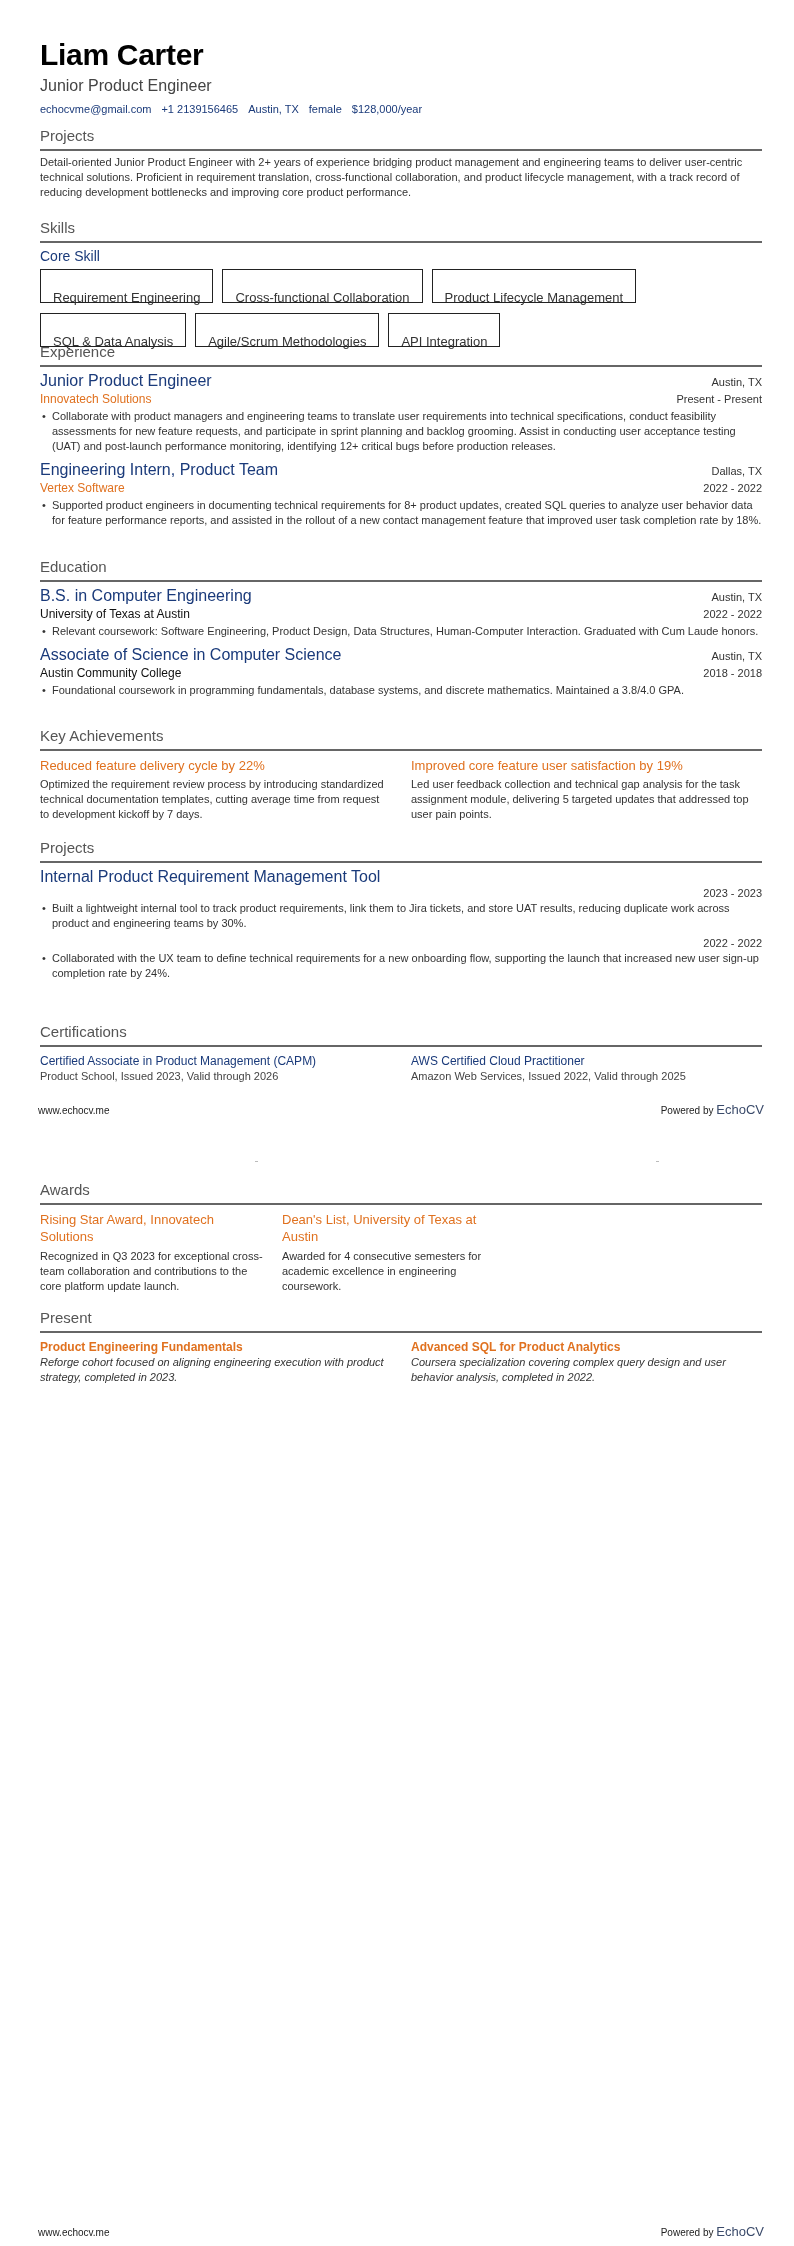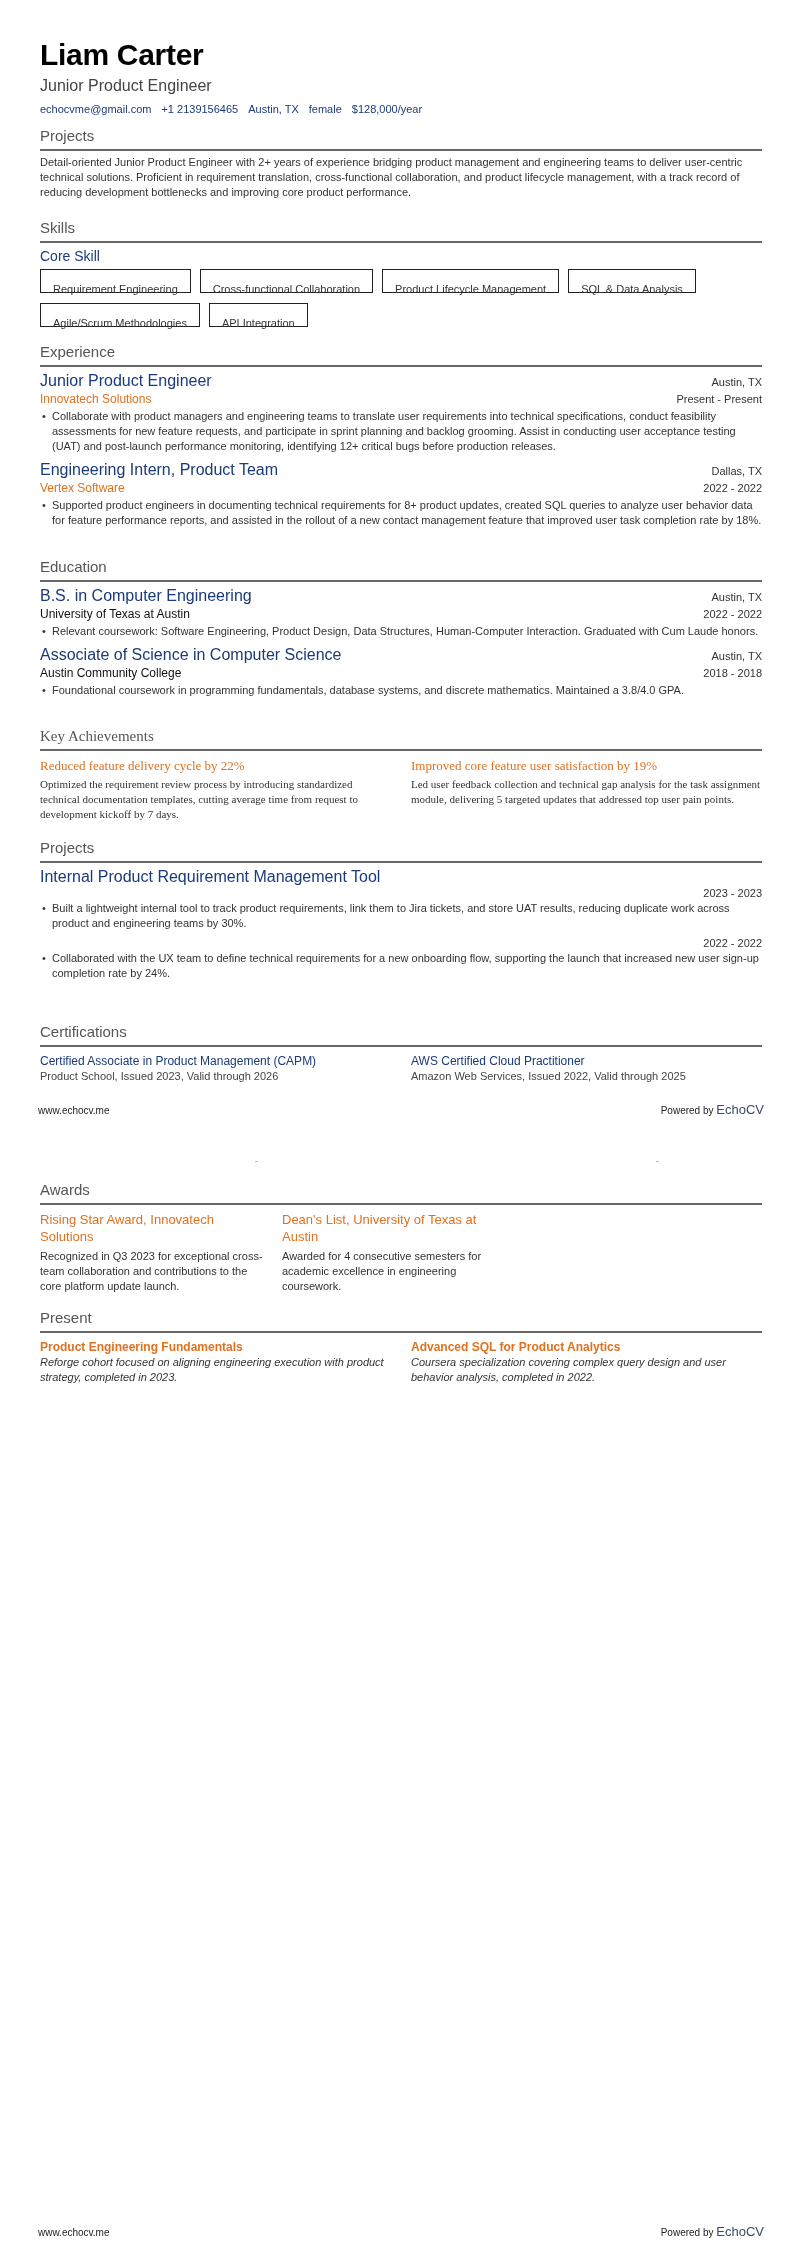--- a/index.html
+++ b/index.html
@@ -8,21 +8,21 @@
   .content { position: absolute; left: 40px; width: 722px; }
   .name { font-size: 30px; font-weight: bold; color: #000000; line-height: 34px; letter-spacing: -0.3px; }
   .jobtitle { font-size: 16px; color: #444444; line-height: 20px; margin-top: 4px; }
   .contact { font-size: 11px; color: #1a3a7a; line-height: 14px; margin-top: 6px; display: flex; gap: 10px; }
   .section { position: absolute; left: 40px; width: 722px; }
   .sec-title { font-size: 15px; color: #555555; line-height: 18px; }
   .sec-rule { height: 2px; background: #666666; margin-top: 4px; margin-bottom: 4px; }
   .para { font-size: 11px; line-height: 15px; color: #333333; }
   .sub-title { font-size: 14px; color: #1a3a7a; line-height: 18px; margin-top: 2px; }
   .tags { display: flex; flex-wrap: wrap; gap: 10px 9px; margin-top: 4px; }
-  .tag { border: 1px solid #222222; font-size: 11px; color: #333333; padding: 8px 12px; height: 24px; line-height: 23px; }
+  .tag { border: 1px solid #222222; font-size: 13px; color: #333333; padding: 16px 12px; height: 24px; line-height: 23px; }
   .row { display: flex; justify-content: space-between; align-items: baseline; }
   .entry-title { font-size: 16px; color: #1a3a7a; line-height: 20px; }
   .entry-loc { font-size: 11px; color: #333333; }
   .entry-org { font-size: 12px; color: #e0711f; line-height: 16px; }
   .entry-org.dark { color: #111111; }
   .entry-date { font-size: 11px; color: #333333; }
   .bullets { list-style: none; margin-top: 2px; }
   .bullets li { font-size: 11px; line-height: 15px; color: #333333; padding-left: 12px; position: relative; }
   .bullets li::before { content: "•"; position: absolute; left: 2px; top: 0; }
   .entry { margin-bottom: 6px; }
@@ -132,21 +132,21 @@
     <div class="row">
       <span class="entry-org dark">Austin Community College</span>
       <span class="entry-date">2018 - 2018</span>
     </div>
     <ul class="bullets">
         <li>Foundational coursework in programming fundamentals, database systems, and discrete mathematics. Maintained a 3.8/4.0 GPA.</li>
       </ul>
   </div>
 </div>
 
-<div class="section" style="top:727px;font-family:Liberation Serif, serif;">
+<div class="section" style="top:727px;">
   <div class="sec-title">Key Achievements</div>
   <div class="sec-rule"></div>
   <div class="two-col">
     <div>
       <div class="ach-title">Reduced feature delivery cycle by 22%</div>
       <div class="ach-desc">Optimized the requirement review process by introducing standardized technical documentation templates, cutting average time from request to development kickoff by 7 days.</div>
     </div>
     <div>
       <div class="ach-title">Improved core feature user satisfaction by 19%</div>
       <div class="ach-desc">Led user feedback collection and technical gap analysis for the task assignment module, delivering 5 targeted updates that addressed top user pain points.</div>

